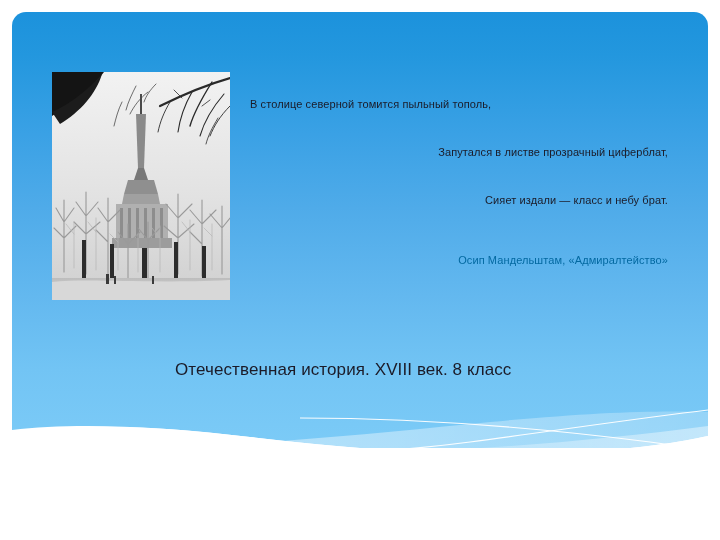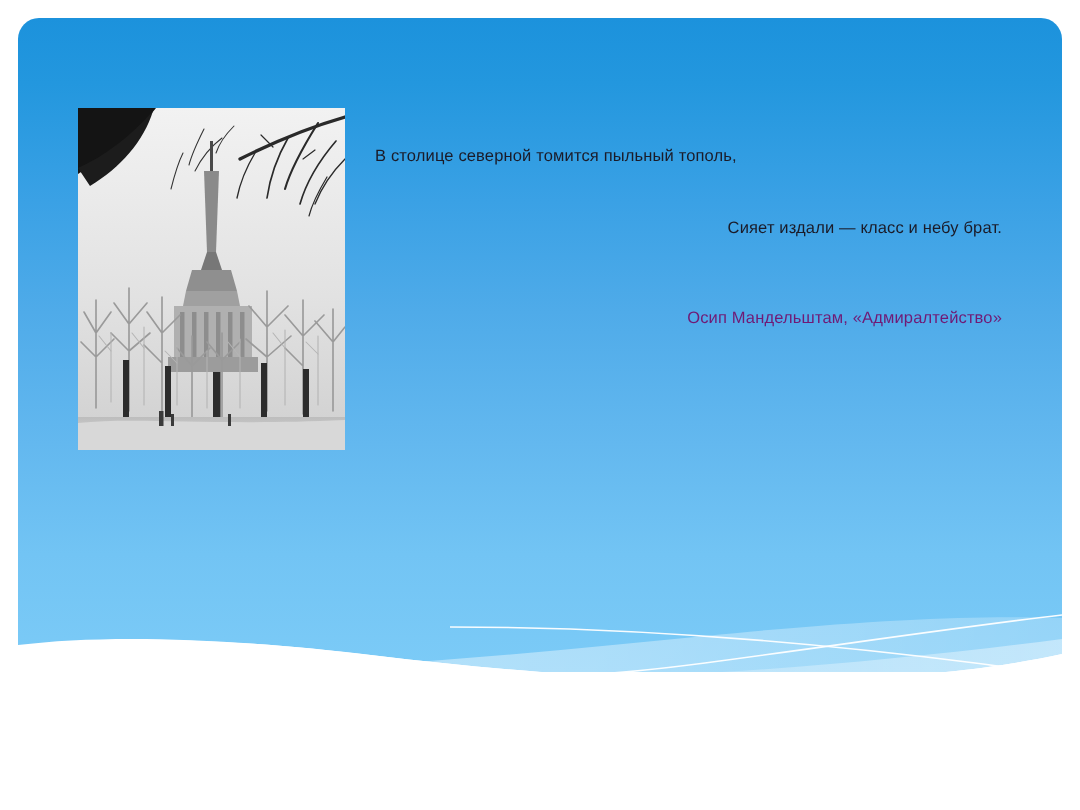--- a/index.html
+++ b/index.html
@@ -75,21 +75,21 @@
     font-family: "Liberation Sans", sans-serif;
     font-size: 11px;
     line-height: 48px;
     color: #1b1b28;
     white-space: nowrap;
     letter-spacing: 0.1px;
   }
   .poem-line.first { text-align: left; }
   .poem-line.gap { margin-top: 10px; }
   .poem-line.attribution {
-    color: #701a75;
+    color: #0369a1;
     margin-top: 12px;
   }
 
   
   #caption {
     position: absolute;
     left: 175px;
     top: 360px;
     font-family: "Liberation Sans", sans-serif;
     font-size: 17px;
@@ -226,18 +226,20 @@
       <g fill="#3a3a3a">
         <rect x="54" y="202" width="3" height="10"></rect>
         <rect x="62" y="204" width="2" height="8"></rect>
         <rect x="100" y="204" width="2" height="8"></rect>
       </g>
     </svg>
   </div>
 
   <div id="poem">
     <div class="poem-line first">В столице северной томится пыльный тополь,</div>
+    <div class="poem-line">Запутался в листве прозрачный циферблат,</div>
     <div class="poem-line">Сияет издали — класс и небу брат.</div>
     <div class="poem-line attribution">Осип Мандельштам, «Адмиралтейство»</div>
   </div>
 
+  <div id="caption">Отечественная история. XVIII век. 8 класс</div>
 
 </div>
 
 </body></html>

